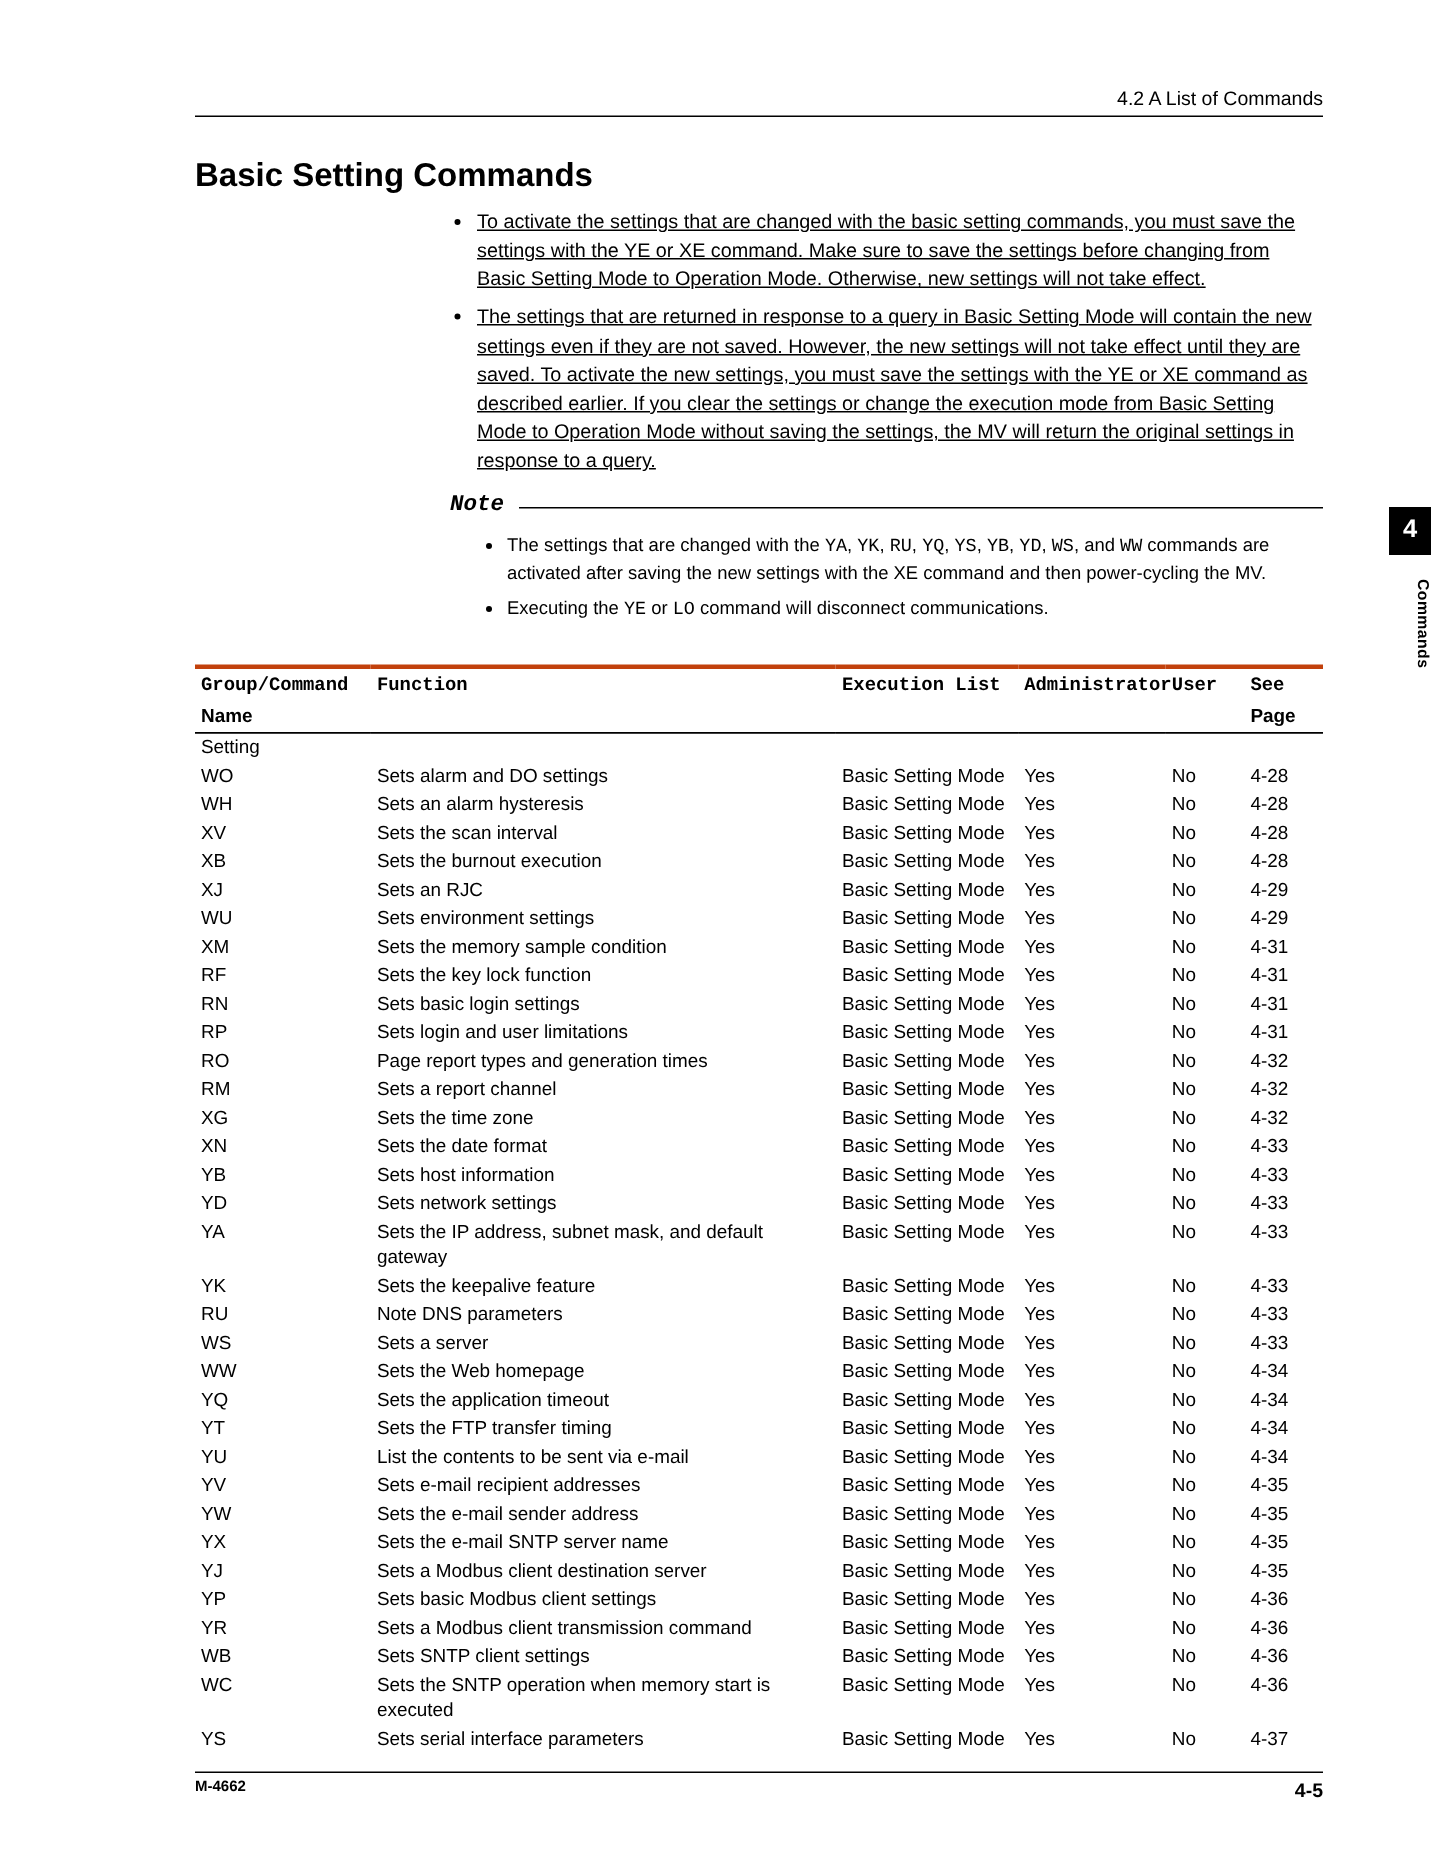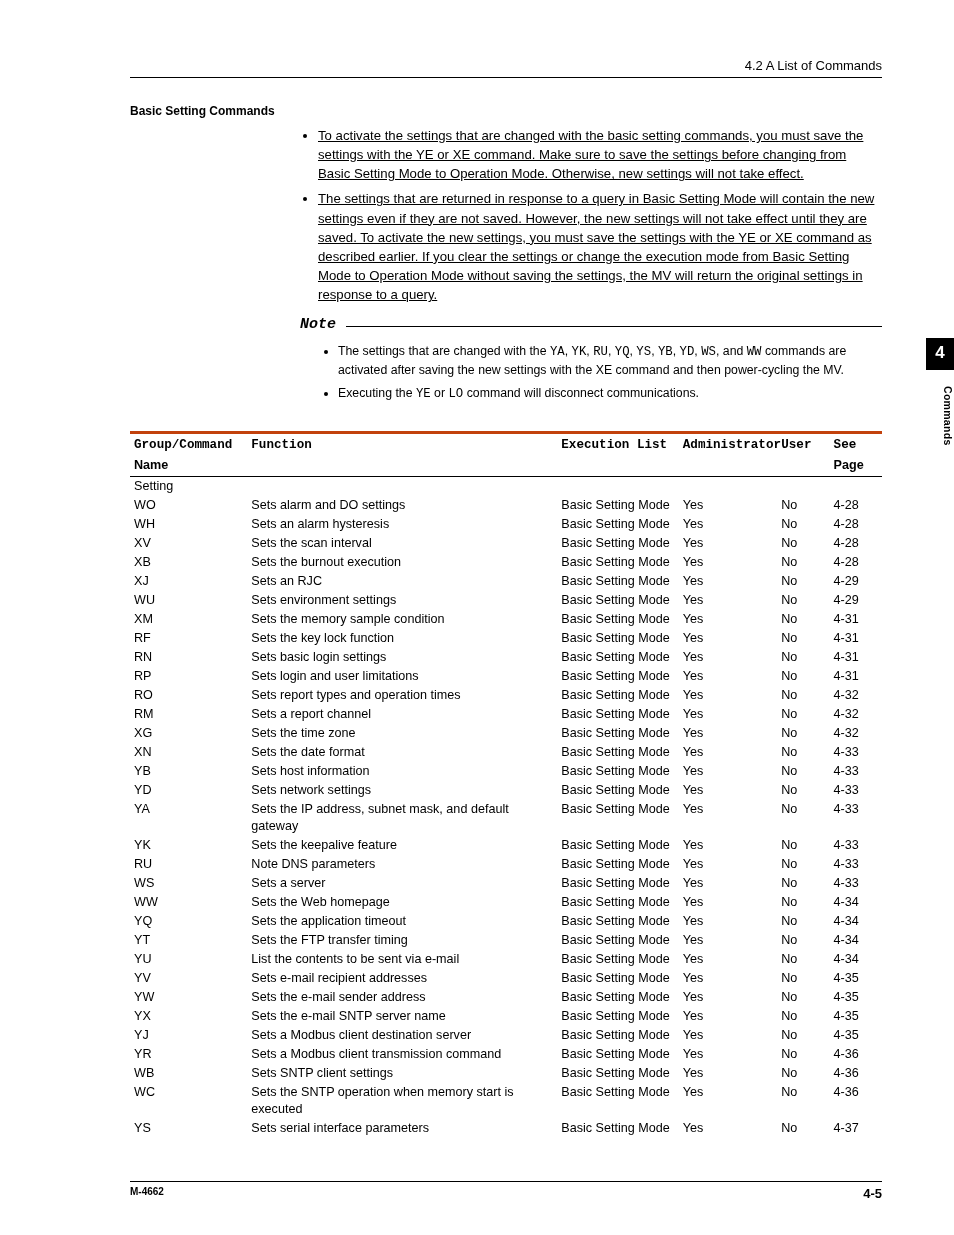--- a/index.html
+++ b/index.html
@@ -18,21 +18,21 @@
     padding: 58px 72px 36px 130px;
   }
   .header-line {
     border-bottom: 1px solid #000;
     margin-bottom: 26px;
     text-align: right;
     font-size: 13px;
     padding-bottom: 4px;
   }
   .main-title {
-    font-size: 12px;
+    font-size: 22px;
     font-weight: bold;
     margin: 0 0 8px 0;
   }
   .intro {
     margin-left: 170px;
     font-size: 13.2px;
     line-height: 1.45;
   }
   ul.bullets {
     list-style: disc;
@@ -269,21 +269,21 @@
         <tr>
           <td>RP</td>
           <td>Sets login and user limitations</td>
           <td>Basic Setting Mode</td>
           <td>Yes</td>
           <td>No</td>
           <td>4-31</td>
         </tr>
         <tr>
           <td>RO</td>
-          <td>Sets report types and operation times</td>
+          <td>Page report types and generation times</td>
           <td>Basic Setting Mode</td>
           <td>Yes</td>
           <td>No</td>
           <td>4-32</td>
         </tr>
         <tr>
           <td>RM</td>
           <td>Sets a report channel</td>
           <td>Basic Setting Mode</td>
           <td>Yes</td>
@@ -410,20 +410,28 @@
           <td>No</td>
           <td>4-35</td>
         </tr>
         <tr>
           <td>YJ</td>
           <td>Sets a Modbus client destination server</td>
           <td>Basic Setting Mode</td>
           <td>Yes</td>
           <td>No</td>
           <td>4-35</td>
+        </tr>
+        <tr>
+          <td>YP</td>
+          <td>Sets basic Modbus client settings</td>
+          <td>Basic Setting Mode</td>
+          <td>Yes</td>
+          <td>No</td>
+          <td>4-36</td>
         </tr>
         <tr>
           <td>YR</td>
           <td>Sets a Modbus client transmission command</td>
           <td>Basic Setting Mode</td>
           <td>Yes</td>
           <td>No</td>
           <td>4-36</td>
         </tr>
         <tr>

